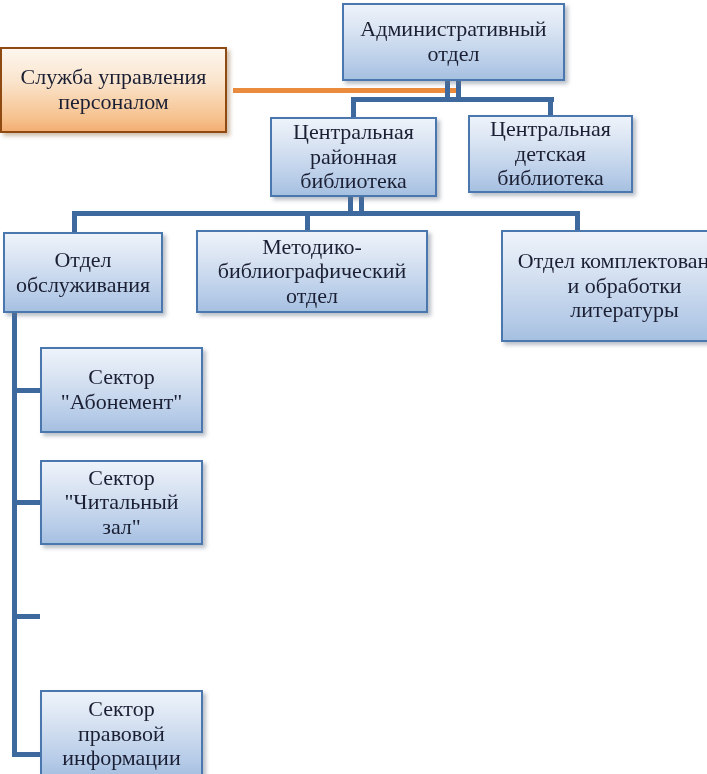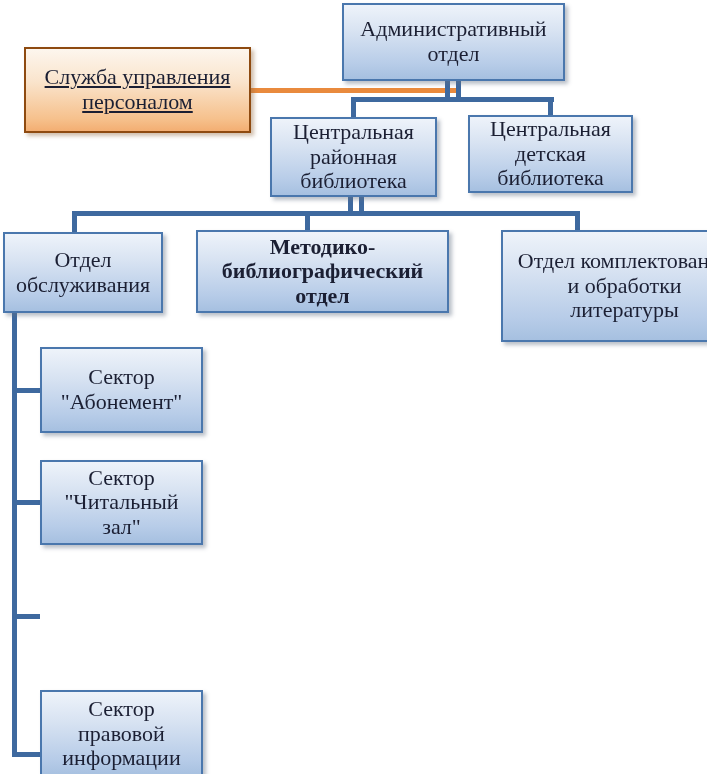--- a/index.html
+++ b/index.html
@@ -41,25 +41,25 @@
   .conn {
     position: absolute;
     background: #3e699f;
   }
   .conn.orange-line {
     background: #e98a3d;
   }
 
   
   #n-admin              { left: 342px; top: 3px;   width: 223px; height: 78px; }
-  #n-hr                 { left: 24px;   top: 47px;  width: 227px; height: 86px; text-decoration: underline; }
+  #n-hr                 { left: 0;   top: 47px;  width: 227px; height: 86px; }
   #n-central-district   { left: 270px; top: 117px; width: 167px; height: 80px; }
   #n-central-children   { left: 468px; top: 115px; width: 165px; height: 78px; }
   #n-service            { left: 3px;   top: 232px; width: 160px; height: 81px; }
-  #n-method             { left: 196px; top: 230px; width: 253px; height: 83px; font-weight: bold; }
+  #n-method             { left: 196px; top: 230px; width: 232px; height: 83px; }
   #n-acquisition        { left: 458px; top: 230px; width: 247px; height: 112px; margin-left: 43px; }
   #n-sector-abonement   { left: 40px;  top: 347px; width: 163px; height: 86px; }
   #n-sector-reading     { left: 40px;  top: 460px; width: 163px; height: 85px; }
   #n-sector-youth       { left: 40px;  top: 575px; width: 163px; height: 85px; }
   #n-sector-legal       { left: 40px;  top: 690px; width: 163px; height: 88px; }
 
   
   #c-hr-line            { left: 233px; top: 88px;  width: 225px; height: 5px; }
   #c-admin-drop-a       { left: 445px; top: 81px;  width: 5px;  height: 19px; }
   #c-admin-drop-b       { left: 456px; top: 81px;  width: 5px;  height: 19px; }

